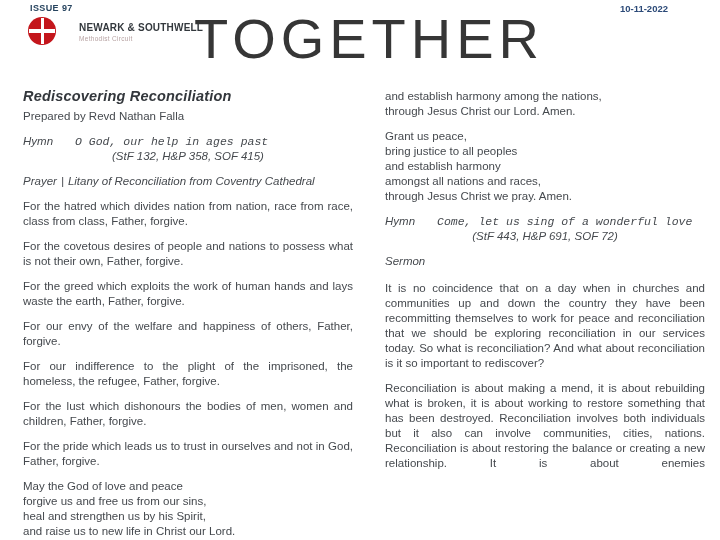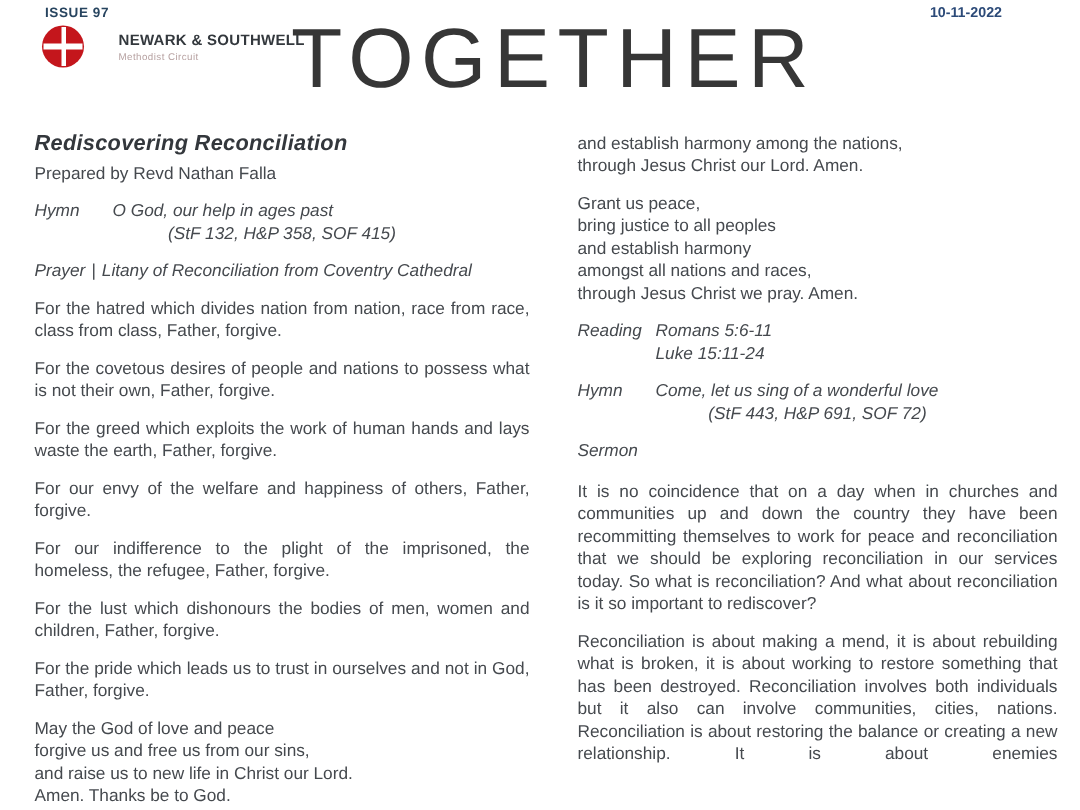--- a/index.html
+++ b/index.html
@@ -51,21 +51,21 @@
   .col-right { width:320px; }
 
   .article-heading {
     font-size:14.5px; font-weight:bold; font-style:italic;
     color:#33373c; letter-spacing:.2px; margin-bottom:5px;
   }
   .byline { margin-bottom:10px; }
 
   .labelled { display:flex; }
   .labelled .label { width:52px; flex:none; font-style:italic; }
-  .labelled .content { flex:1; font-style:italic; }
+  .labelled .content { flex:1; font-style:italic;font-family:Liberation Mono, monospace; }
   .ref-line { text-align:center; font-style:italic; margin-bottom:10px; }
   .prayer-line { font-style:italic; margin-bottom:10px; }
   .prayer-line .sep { padding:0 4px; }
   .prayer-line .src { }
 
   p.body-para { text-align:justify; margin-bottom:10px; }
   p.body-para.stretch-last { text-align-last:justify; }
   .poem { margin-bottom:10px; }
   .poem .line { }
   .reading-block { margin-bottom:10px; }
@@ -113,46 +113,40 @@
       <p class="body-para">For the covetous desires of people and nations to possess what is not their own, Father, forgive.</p>
       <p class="body-para">For the greed which exploits the work of human hands and lays waste the earth, Father, forgive.</p>
       <p class="body-para">For our envy of the welfare and happiness of others, Father, forgive.</p>
       <p class="body-para">For our indifference to the plight of the imprisoned, the homeless, the refugee, Father, forgive.</p>
       <p class="body-para">For the lust which dishonours the bodies of men, women and children, Father, forgive.</p>
       <p class="body-para">For the pride which leads us to trust in ourselves and not in God, Father, forgive.</p>
 
       <div class="poem">
         <div class="line">May the God of love and peace</div>
         <div class="line">forgive us and free us from our sins,</div>
+        <div class="line">heal and strengthen us by his Spirit,</div>
         <div class="line">and raise us to new life in Christ our Lord.</div>
         <div class="line">Amen. Thanks be to God.</div>
       </div>
     </div>
 
     <div class="col-right">
       <div class="poem">
         <div class="line">and establish harmony among the nations,</div>
         <div class="line">through Jesus Christ our Lord.  Amen.</div>
       </div>
 
       <div class="poem">
         <div class="line">Grant us peace,</div>
         <div class="line">bring justice to all peoples</div>
         <div class="line">and establish harmony</div>
         <div class="line">amongst all nations and races,</div>
         <div class="line">through Jesus Christ we pray.  Amen.</div>
       </div>
 
-      <div class="labelled reading-block">
-        <span class="label">Reading</span>
-        <span class="content">
-          <span style="display:block">Romans 5:6-11</span>
-          <span style="display:block">Luke 15:11-24</span>
-        </span>
-      </div>
 
       <div class="labelled hymn-block">
         <span class="label">Hymn</span>
         <span class="content">Come, let us sing of a wonderful love</span>
       </div>
       <div class="ref-line">(StF 443, H&amp;P 691, SOF 72)</div>
 
       <div class="sermon-label">Sermon</div>
 
       <p class="body-para">It is no coincidence that on a day when in churches and communities up and down the country they have been recommitting themselves to work for peace and reconciliation that we should be exploring reconciliation in our services today.  So what is reconciliation?  And what about reconciliation is it so important to rediscover?</p>

